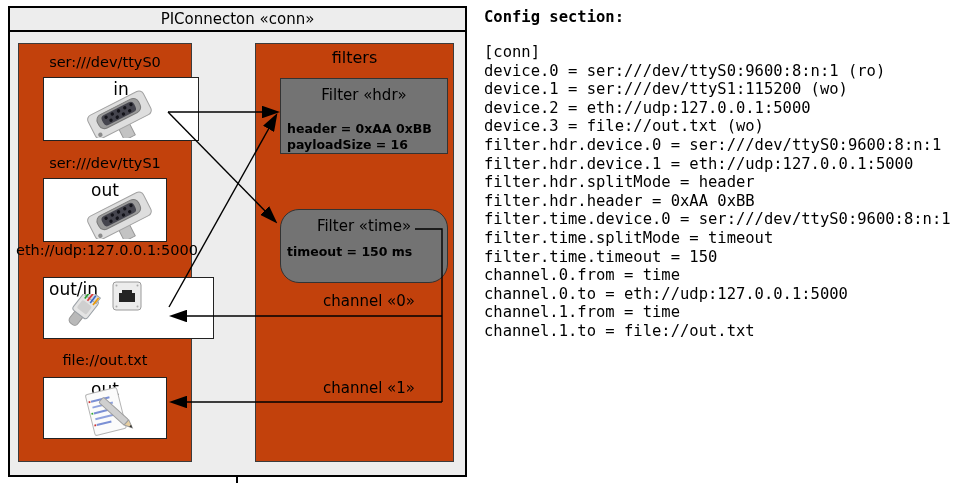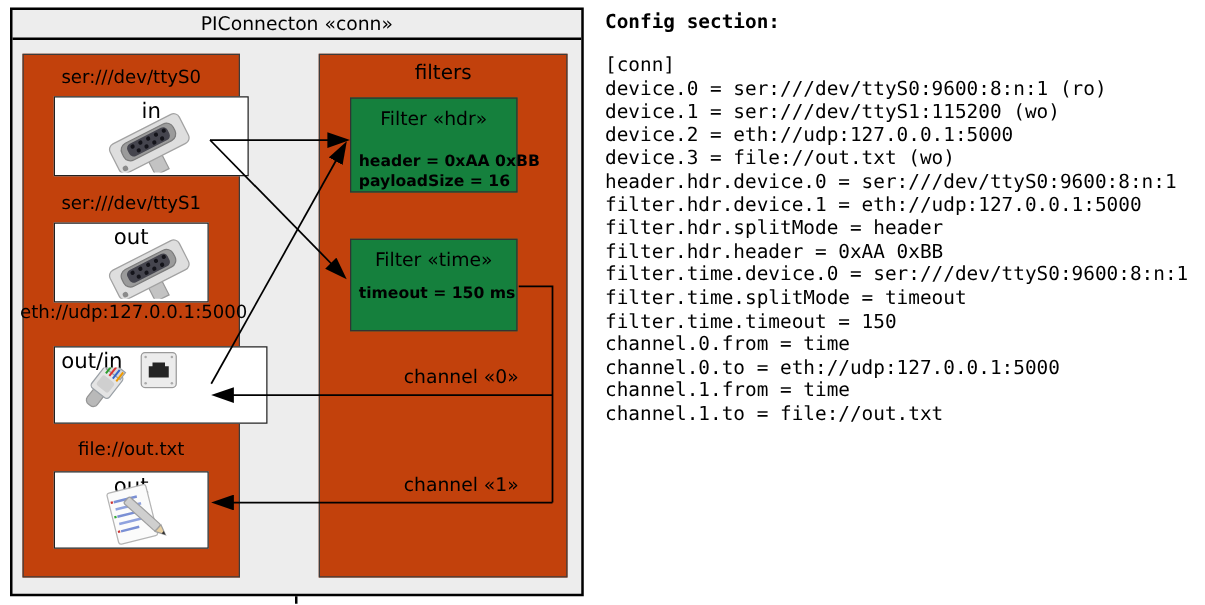--- a/index.html
+++ b/index.html
@@ -19,21 +19,21 @@
   .filters-label{position:absolute;left:0;top:4px;width:100%;text-align:center;font-size:16px;}
 
   
   .uri-label{position:absolute;left:16px;width:178px;text-align:center;font-size:14.5px;white-space:nowrap;}
   .dev-box{position:absolute;left:43px;width:122px;background:#fff;border:1.5px solid #222;}
   .dev-label{position:absolute;left:0;top:1px;width:100%;text-align:center;font-size:17px;}
   .dev-label.left{width:auto;left:5px;text-align:left;}
   .dev-icon{position:absolute;}
 
   
-  .filter-box{position:absolute;left:280px;width:132px;background:#15803d;border:1.5px solid #333;}
+  .filter-box{position:absolute;left:280px;width:132px;background:#737373;border:1.5px solid #333;padding-left:34px;}
   .filter-title{position:absolute;left:0;top:7px;width:100%;text-align:center;font-size:15px;}
   .filter-props{position:absolute;left:6px;font-size:12.5px;line-height:16px;white-space:nowrap;font-weight:bold;}
 
   
   .channel-label{position:absolute;left:280px;width:135px;text-align:right;font-size:15px;}
 
   
   .wires{position:absolute;left:0;top:0;pointer-events:none;}
 
   
@@ -151,21 +151,21 @@
   </div>
 
   <div class="filter-box" style="top:78px;height:74px;">
     <div class="filter-title">Filter «hdr»</div>
     <div class="filter-props" style="top:42px;">
       <div>header = 0xAA 0xBB</div>
       <div>payloadSize = 16</div>
     </div>
   </div>
 
-  <div class="filter-box" style="top:191px;height:72px;">
+  <div class="filter-box" style="top:209px;height:72px;border-radius:19px;">
     <div class="filter-title">Filter «time»</div>
     <div class="filter-props" style="top:34px;">
       <div>timeout = 150 ms</div>
     </div>
   </div>
 
   <div class="channel-label" style="top:292px;">channel «0»</div>
   <div class="channel-label" style="top:379px;">channel «1»</div>
 
   <svg class="wires" width="470" height="484" viewBox="0 0 470 484">
@@ -184,21 +184,21 @@
   </svg>
 
   <div class="config">
     <div class="config-heading">Config section:</div>
     <div class="config-lines">
       <div>[conn]</div>
       <div>device.0 = ser:///dev/ttyS0:9600:8:n:1 (ro)</div>
       <div>device.1 = ser:///dev/ttyS1:115200 (wo)</div>
       <div>device.2 = eth://udp:127.0.0.1:5000</div>
       <div>device.3 = file://out.txt (wo)</div>
-      <div>header.hdr.device.0 = ser:///dev/ttyS0:9600:8:n:1</div>
+      <div>filter.hdr.device.0 = ser:///dev/ttyS0:9600:8:n:1</div>
       <div>filter.hdr.device.1 = eth://udp:127.0.0.1:5000</div>
       <div>filter.hdr.splitMode = header</div>
       <div>filter.hdr.header = 0xAA 0xBB</div>
       <div>filter.time.device.0 = ser:///dev/ttyS0:9600:8:n:1</div>
       <div>filter.time.splitMode = timeout</div>
       <div>filter.time.timeout = 150</div>
       <div>channel.0.from = time</div>
       <div>channel.0.to = eth://udp:127.0.0.1:5000</div>
       <div>channel.1.from = time</div>
       <div>channel.1.to = file://out.txt</div>

